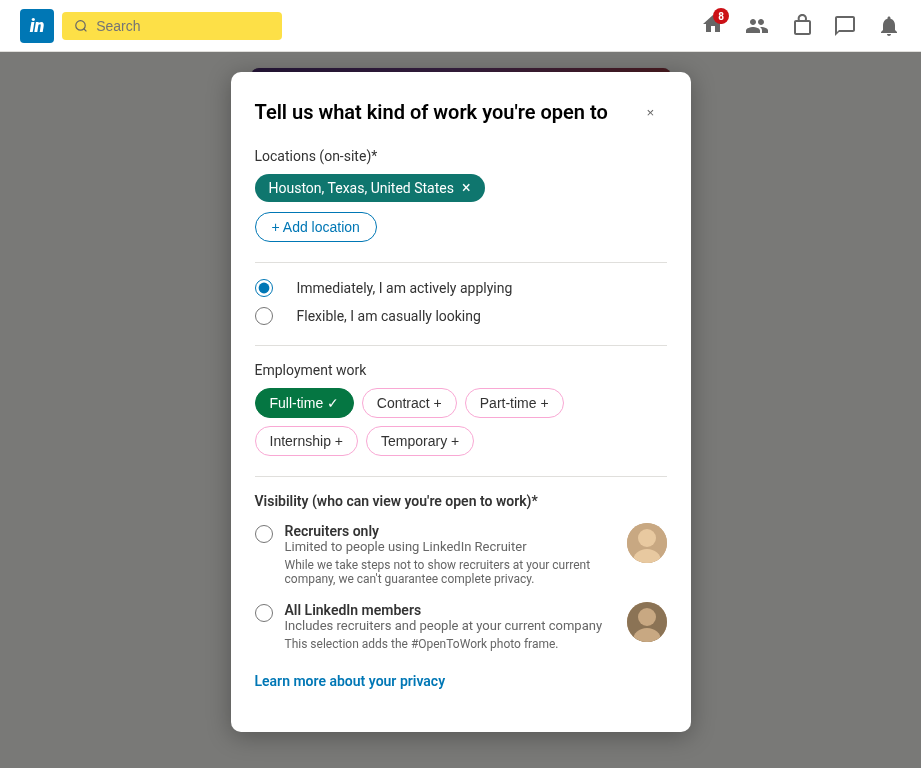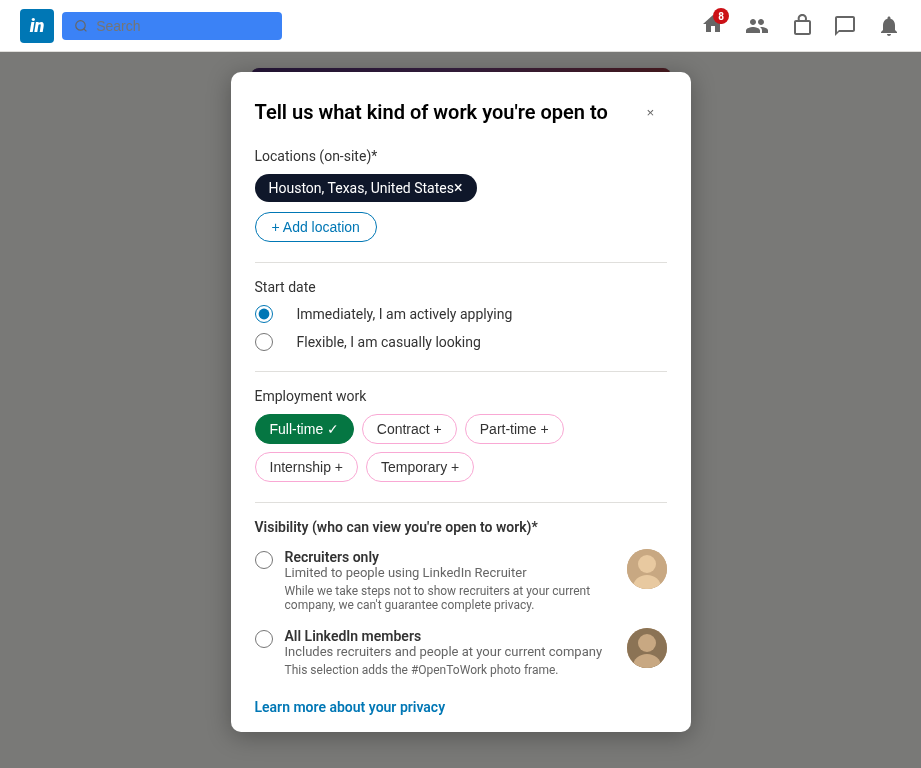--- a/index.html
+++ b/index.html
@@ -34,21 +34,21 @@
       color: white;
       font-weight: 900;
       font-size: 18px;
       font-style: italic;
       flex-shrink: 0;
     }
     .nav-search {
       margin-left: 8px;
       display: flex;
       align-items: center;
-      background: #3b82f6;
+      background: #fde047;
       border-radius: 4px;
       padding: 6px 12px;
       width: 220px;
       gap: 8px;
     }
     .nav-search input {
       border: none;
       background: transparent;
       outline: none;
       font-size: 14px;
@@ -148,27 +148,28 @@
     }
 
     
     .location-tags {
       display: flex;
       flex-wrap: wrap;
       gap: 8px;
       margin-bottom: 10px;
     }
     .location-tag {
-      background: #0f172a;
+      background: #0f766e;
       color: white;
       border-radius: 20px;
       padding: 6px 14px;
       font-size: 14px;
       display: flex;
       align-items: center;
+      gap: 8px;
     }
     .location-tag-close {
       cursor: pointer;
       font-size: 16px;
       line-height: 1;
     }
 
     
     .add-location-btn {
       border: 1px solid #0077b5;
@@ -519,21 +520,20 @@
       <div class="location-tag">
         <span>Houston, Texas, United States</span>
         <span class="location-tag-close">×</span>
       </div>
     </div>
     <button class="add-location-btn">+ Add location</button>
 
     <hr class="section-divider">
 
     
-    <div class="section-label">Start date</div>
     <div class="radio-group">
       <label class="radio-item">
         <input type="radio" name="start_date" checked="" style="">
         <span class="radio-label">Immediately, I am actively applying</span>
       </label>
       <label class="radio-item">
         <input type="radio" name="start_date" style="">
         <span class="radio-label">Flexible, I am casually looking</span>
       </label>
     </div>

